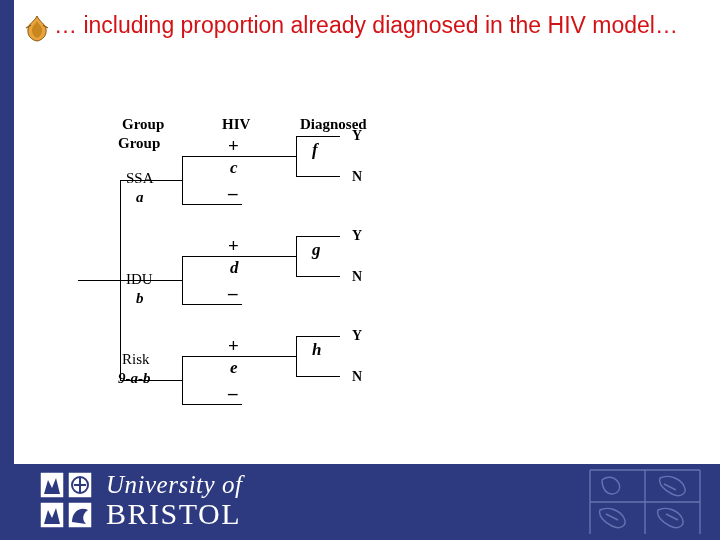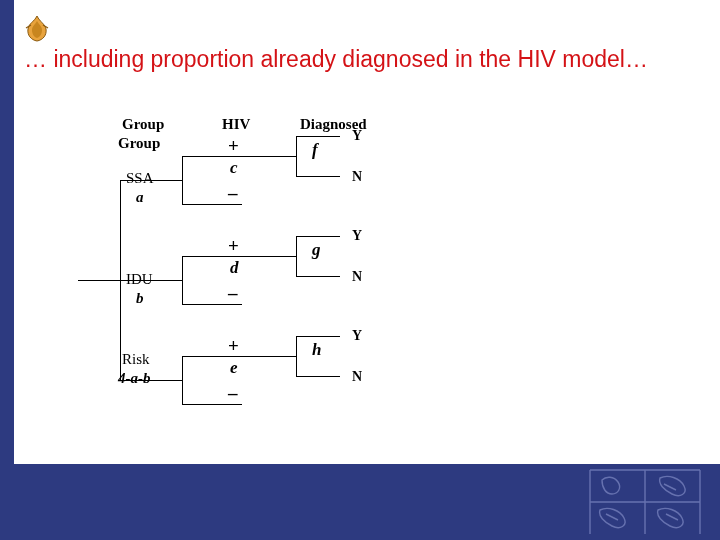--- a/index.html
+++ b/index.html
@@ -24,21 +24,20 @@
     background: #2d3a80;
   }
   
   .title-wrap {
     position: absolute;
     left: 22px;
     top: 10px;
     width: 680px;
     display: flex;
     align-items: flex-start;
-    flex-direction: column;
   }
   .title-bullet {
     width: 30px;
     height: 30px;
     flex: 0 0 30px;
     position: relative;
     margin-top: 4px;
   }
   .title-text {
     font-size: 23px;
@@ -197,38 +196,57 @@
   <div class="dg-label sign" style="left:128px; top:174px;">–</div>
   <div class="line v" style="left:196px; top:128px; height:40px;"></div>
   <div class="line h" style="left:142px; top:148px; width:54px;"></div>
   <div class="line h" style="left:196px; top:128px; width:44px;"></div>
   <div class="line h" style="left:196px; top:168px; width:44px;"></div>
   <div class="dg-label rate" style="left:212px; top:132px;">g</div>
   <div class="dg-label yn" style="left:252px; top:120px;">Y</div>
   <div class="dg-label yn" style="left:252px; top:161px;">N</div>
 
   <div class="dg-label grp-name" style="left:22px; top:243px;">Risk</div>
-  <div class="dg-label grp-param" style="left:18px; top:262px;">4-a-b</div>
+  <div class="dg-label grp-param" style="left:18px; top:262px;">9-a-b</div>
   <div class="line h" style="left:20px; top:272px; width:62px;"></div>
   <div class="line v" style="left:82px; top:248px; height:48px;"></div>
   <div class="line h" style="left:82px; top:248px; width:60px;"></div>
   <div class="line h" style="left:82px; top:296px; width:60px;"></div>
   <div class="dg-label sign" style="left:128px; top:227px;">+</div>
   <div class="dg-label rate" style="left:130px; top:250px;">e</div>
   <div class="dg-label sign" style="left:128px; top:274px;">–</div>
   <div class="line v" style="left:196px; top:228px; height:40px;"></div>
   <div class="line h" style="left:142px; top:248px; width:54px;"></div>
   <div class="line h" style="left:196px; top:228px; width:44px;"></div>
   <div class="line h" style="left:196px; top:268px; width:44px;"></div>
   <div class="dg-label rate" style="left:212px; top:232px;">h</div>
   <div class="dg-label yn" style="left:252px; top:220px;">Y</div>
   <div class="dg-label yn" style="left:252px; top:261px;">N</div>
 </div>
 
 <div class="footer">
+  <div class="footer-logo">
+    <div class="crest">
+      <svg width="56" height="60" viewBox="0 0 56 60" aria-hidden="true">
+        <rect x="2" y="2" width="24" height="26" fill="#ffffff" stroke="#2d3a80" stroke-width="1.5"></rect>
+        <rect x="30" y="2" width="24" height="26" fill="#ffffff" stroke="#2d3a80" stroke-width="1.5"></rect>
+        <rect x="2" y="32" width="24" height="26" fill="#ffffff" stroke="#2d3a80" stroke-width="1.5"></rect>
+        <rect x="30" y="32" width="24" height="26" fill="#ffffff" stroke="#2d3a80" stroke-width="1.5"></rect>
+        <path d="M6 24 L10 10 L14 18 L18 8 L22 24 Z" fill="#2d3a80"></path>
+        <circle cx="42" cy="15" r="8" fill="none" stroke="#2d3a80" stroke-width="2"></circle>
+        <path d="M36 15 L48 15 M42 7 L42 23" stroke="#2d3a80" stroke-width="2"></path>
+        <path d="M6 54 L10 40 L14 48 L18 38 L22 54 Z" fill="#2d3a80"></path>
+        <path d="M34 52 C34 42 42 36 50 40 C44 44 44 50 48 54 Z" fill="#2d3a80"></path>
+      </svg>
+    </div>
+    <div class="uni-text">
+      <span class="uni-of">University of</span>
+      <span class="uni-bristol">BRISTOL</span>
+    </div>
+  </div>
   <div class="footer-arms">
     <svg width="130" height="72" viewBox="0 0 130 72" aria-hidden="true">
       <g stroke="#6d78b5" stroke-width="1.4" fill="none">
         <path d="M10 4 L120 4 M10 4 L10 68 M120 4 L120 68 M10 36 L120 36 M65 4 L65 68"></path>
         <path d="M22 14 C26 10 34 10 38 16 C42 22 38 28 32 28 C26 28 22 22 22 14 Z"></path>
         <path d="M80 12 C88 8 100 12 104 20 C108 28 100 32 92 28 C84 24 78 18 80 12 Z"></path>
         <path d="M20 44 C28 40 40 44 44 52 C48 60 40 64 32 60 C24 56 18 50 20 44 Z"></path>
         <path d="M78 44 C86 40 98 44 102 52 C106 60 98 64 90 60 C82 56 76 50 78 44 Z"></path>
         <path d="M84 18 L96 24 M26 48 L38 54 M86 48 L98 54"></path>
       </g>

